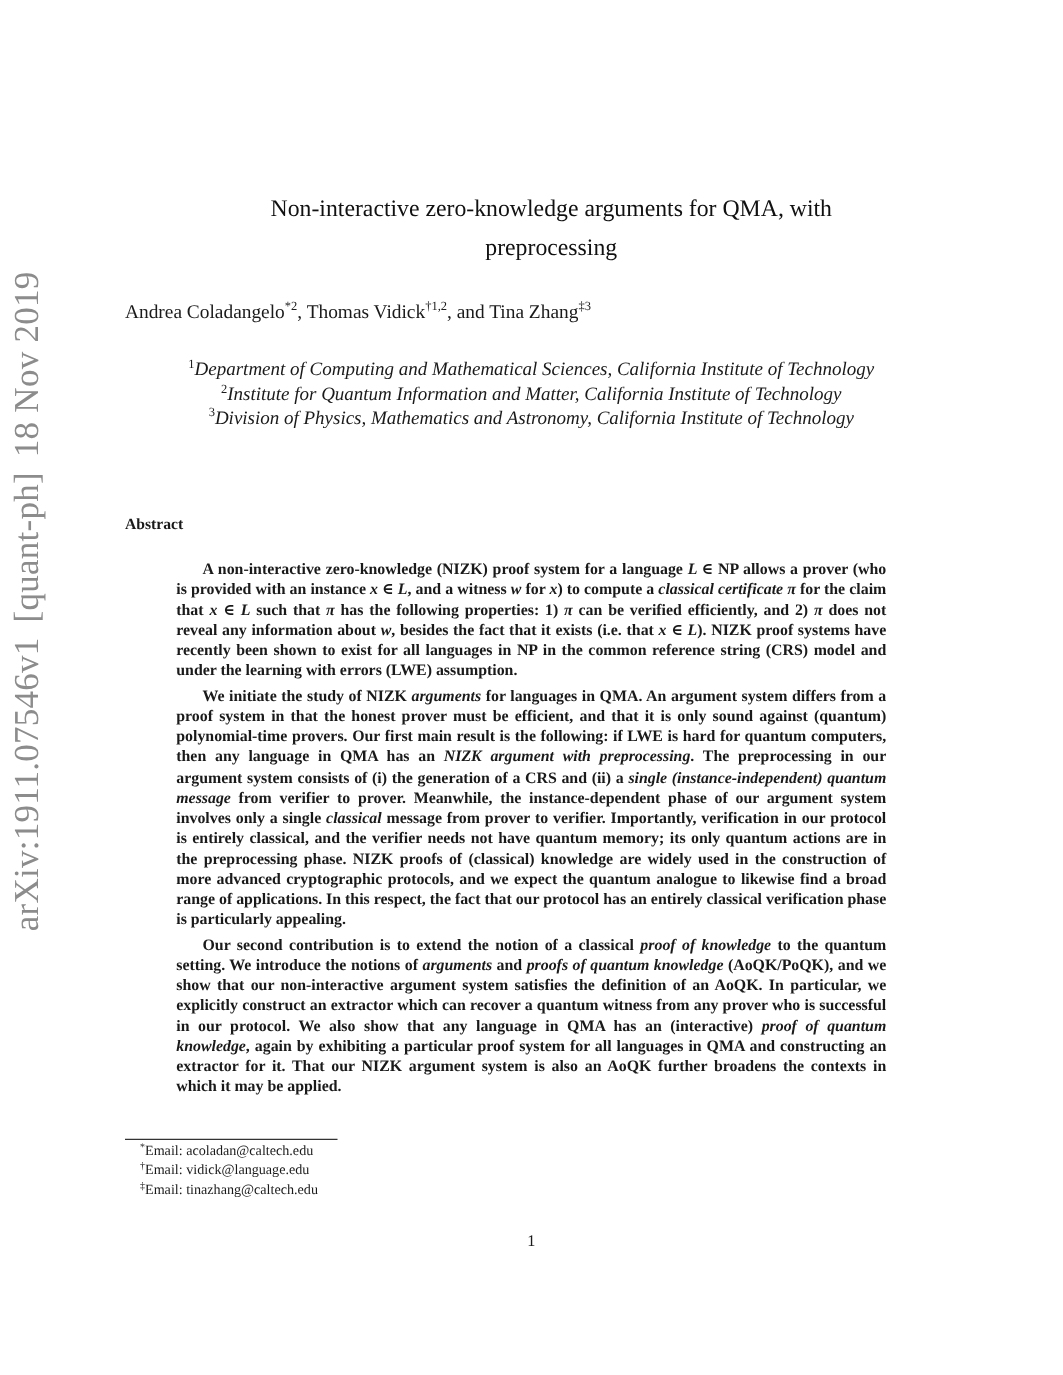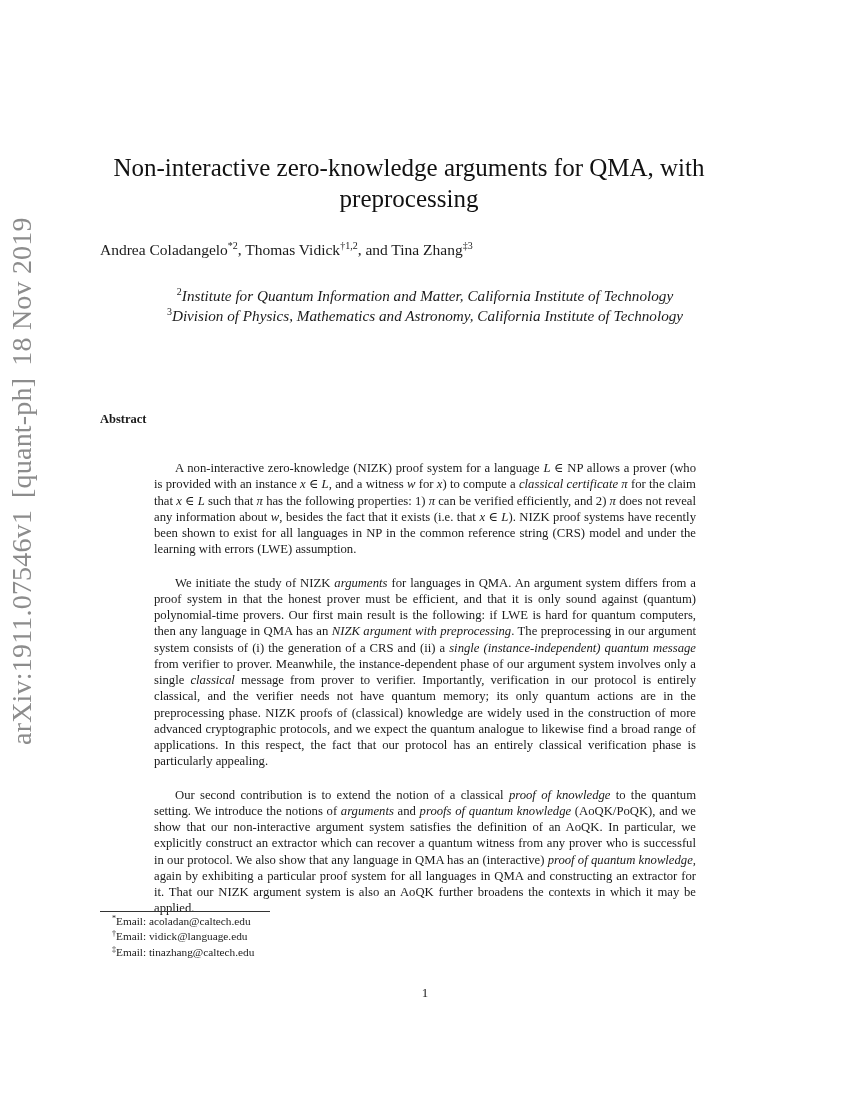--- a/index.html
+++ b/index.html
@@ -6,36 +6,36 @@
   body { width: 850px; height: 1100px; position: relative; overflow: hidden;
          font-family: "Liberation Serif", "DejaVu Serif", serif; color: #1a1a1a; }
   .page { position: absolute; left: 0; top: 0; width: 850px; height: 1100px; }
 
   .arxiv-stamp { position: absolute; left: 22px; top: 511px; width: 480px; height: 38px;
     transform: translate(-50%, -50%) rotate(-90deg); transform-origin: center center;
     left: 22px; font-size: 28px; color: #8c8c8c; white-space: nowrap; text-align: center;
     line-height: 38px; letter-spacing: 0.2px; }
   .arxiv-stamp span { margin: 0 6px; }
 
-  .title { position: absolute; left: 84px; top: 152px; width: 650px; text-align: center;
-    font-size: 25px; line-height: 31px; color: #111; }
+  .title { position: absolute; left: 116px; top: 152px; width: 650px; text-align: center;
+    font-size: 19px; line-height: 31px; color: #111; }
   .authors { position: absolute; left: 100px; top: 240px; width: 650px; text-align: left;
     font-size: 15.5px; line-height: 20px; }
   .authors sup { font-size: 10px; vertical-align: 6px; line-height: 0; }
 
   .affils { position: absolute; left: 100px; top: 286px; width: 650px; text-align: center;
     font-size: 15.2px; line-height: 19.5px; font-style: italic; }
   .affils sup { font-style: normal; font-size: 10px; vertical-align: 6px; line-height: 0; }
 
   .abstract-heading { position: absolute; left: 100px; top: 412px; width: 650px; text-align: left;
     font-size: 12.5px; font-weight: bold; }
 
   .abstract { position: absolute; left: 137px; top: 443px; width: 576px;
     font-size: 12.7px; line-height: 16.25px; text-align: justify; hyphens: manual; }
-  .abstract p { margin: 17px; text-indent: 21px; }
+  .abstract p { margin: 4px; text-indent: 21px; font-weight: bold; }
   .abstract i { font-style: italic; }
   .math { font-style: italic; }
 
   .fn-rule { position: absolute; left: 100px; top: 911px; width: 170px; height: 0;
     border-top: 1px solid #333; }
   .footnotes { position: absolute; left: 112px; top: 914px; font-size: 11.3px; line-height: 15.3px; }
   .footnotes sup { font-size: 8px; vertical-align: 4px; line-height: 0; }
 
   .page-number { position: absolute; left: 415px; top: 985px; width: 20px; text-align: center;
     font-size: 13px; }
@@ -52,20 +52,21 @@
   <div class="title">
     <div>Non-interactive zero-knowledge arguments for QMA, with</div>
     <div>preprocessing</div>
   </div>
 
   <div class="authors">
     <span>Andrea Coladangelo</span><sup>*2</sup><span>, </span><span>Thomas Vidick</span><sup>†1,2</sup><span>, and </span><span>Tina Zhang</span><sup>‡3</sup>
   </div>
 
   <div class="affils">
+    <div><sup>1</sup><span>Department of Computing and Mathematical Sciences, California Institute of Technology</span></div>
     <div><sup>2</sup><span>Institute for Quantum Information and Matter, California Institute of Technology</span></div>
     <div><sup>3</sup><span>Division of Physics, Mathematics and Astronomy, California Institute of Technology</span></div>
   </div>
 
   <div class="abstract-heading">Abstract</div>
 
   <div class="abstract">
     <p><span>A non-interactive zero-knowledge (NIZK) proof system for a language </span><span class="math">L ∈ </span><span>NP allows a prover (who is provided with an instance </span><span class="math">x ∈ L</span><span>, and a witness </span><span class="math">w</span><span> for </span><span class="math">x</span><span>) to compute a </span><i>classical certificate</i><span> </span><span class="math">π</span><span> for the claim that </span><span class="math">x ∈ L</span><span> such that </span><span class="math">π</span><span> has the following properties: 1) </span><span class="math">π</span><span> can be verified efficiently, and 2) </span><span class="math">π</span><span> does not reveal any information about </span><span class="math">w</span><span>, besides the fact that it exists (i.e. that </span><span class="math">x ∈ L</span><span>). NIZK proof systems have recently been shown to exist for all languages in NP in the common reference string (CRS) model and under the learning with errors (LWE) assumption.</span></p>
     <p><span>We initiate the study of NIZK </span><i>arguments</i><span> for languages in QMA. An argument system dif­fers from a proof system in that the honest prover must be efficient, and that it is only sound against (quantum) polynomial-time provers. Our first main result is the following: if LWE is hard for quantum computers, then any language in QMA has an </span><i>NIZK argument with pre­processing</i><span>. The preprocessing in our argument system consists of (i) the generation of a CRS and (ii) a </span><i>single (instance-independent) quantum message</i><span> from verifier to prover. Meanwhile, the instance-dependent phase of our argument system involves only a single </span><i>classical</i><span> message from prover to verifier. Importantly, verification in our protocol is entirely classical, and the verifier needs not have quantum memory; its only quantum actions are in the preprocessing phase. NIZK proofs of (classical) knowledge are widely used in the construction of more advanced cryptographic protocols, and we expect the quantum analogue to likewise find a broad range of applications. In this respect, the fact that our protocol has an entirely classical verification phase is particularly appealing.</span></p>
     <p><span>Our second contribution is to extend the notion of a classical </span><i>proof of knowledge</i><span> to the quan­tum setting. We introduce the notions of </span><i>arguments</i><span> and </span><i>proofs of quantum knowledge</i><span> (AoQK/PoQK), and we show that our non-interactive argument system satisfies the definition of an AoQK. In particular, we explicitly construct an extractor which can recover a quantum witness from any prover who is successful in our protocol. We also show that any language in QMA has an (interactive) </span><i>proof of quantum knowledge</i><span>, again by exhibiting a particular proof system for all languages in QMA and constructing an extractor for it. That our NIZK argument system is also an AoQK further broadens the contexts in which it may be applied.</span></p>

